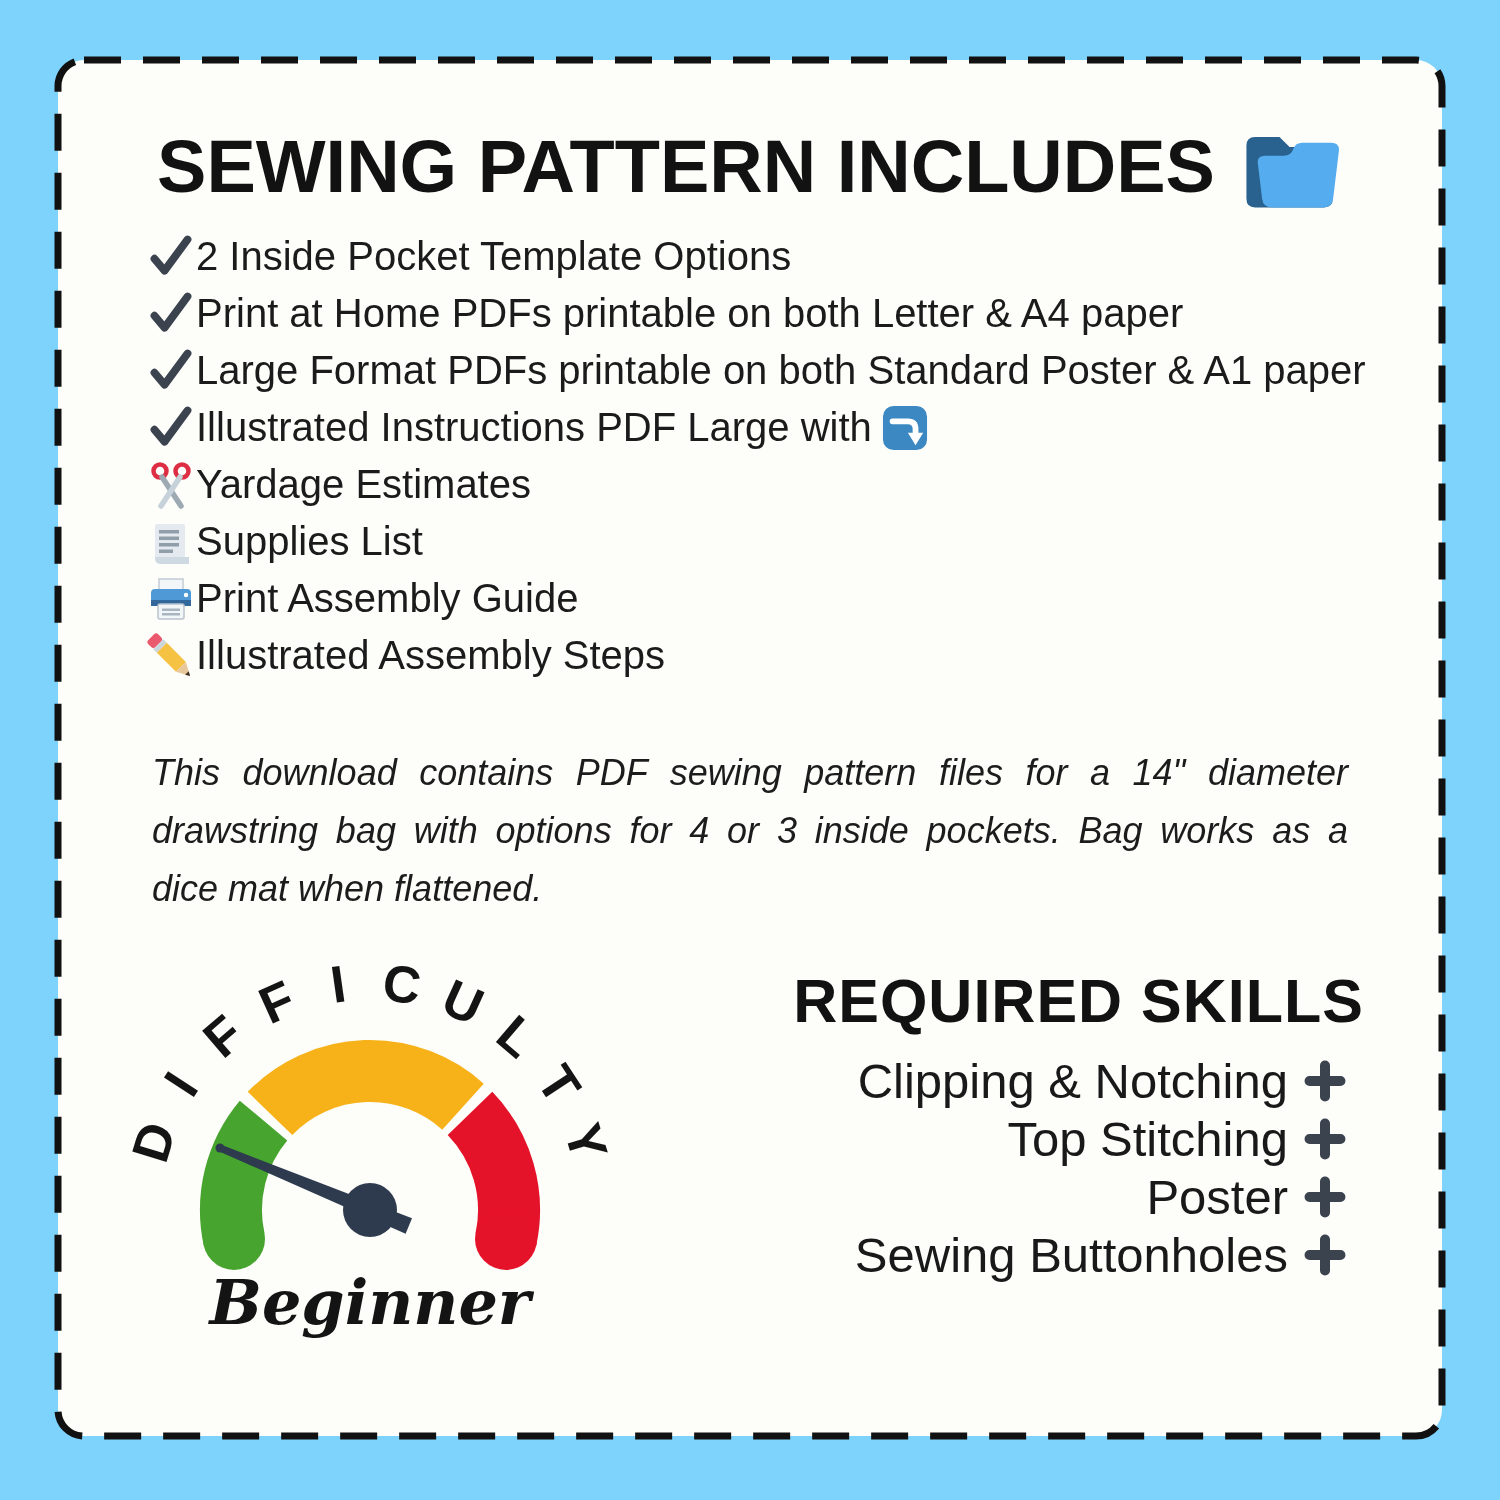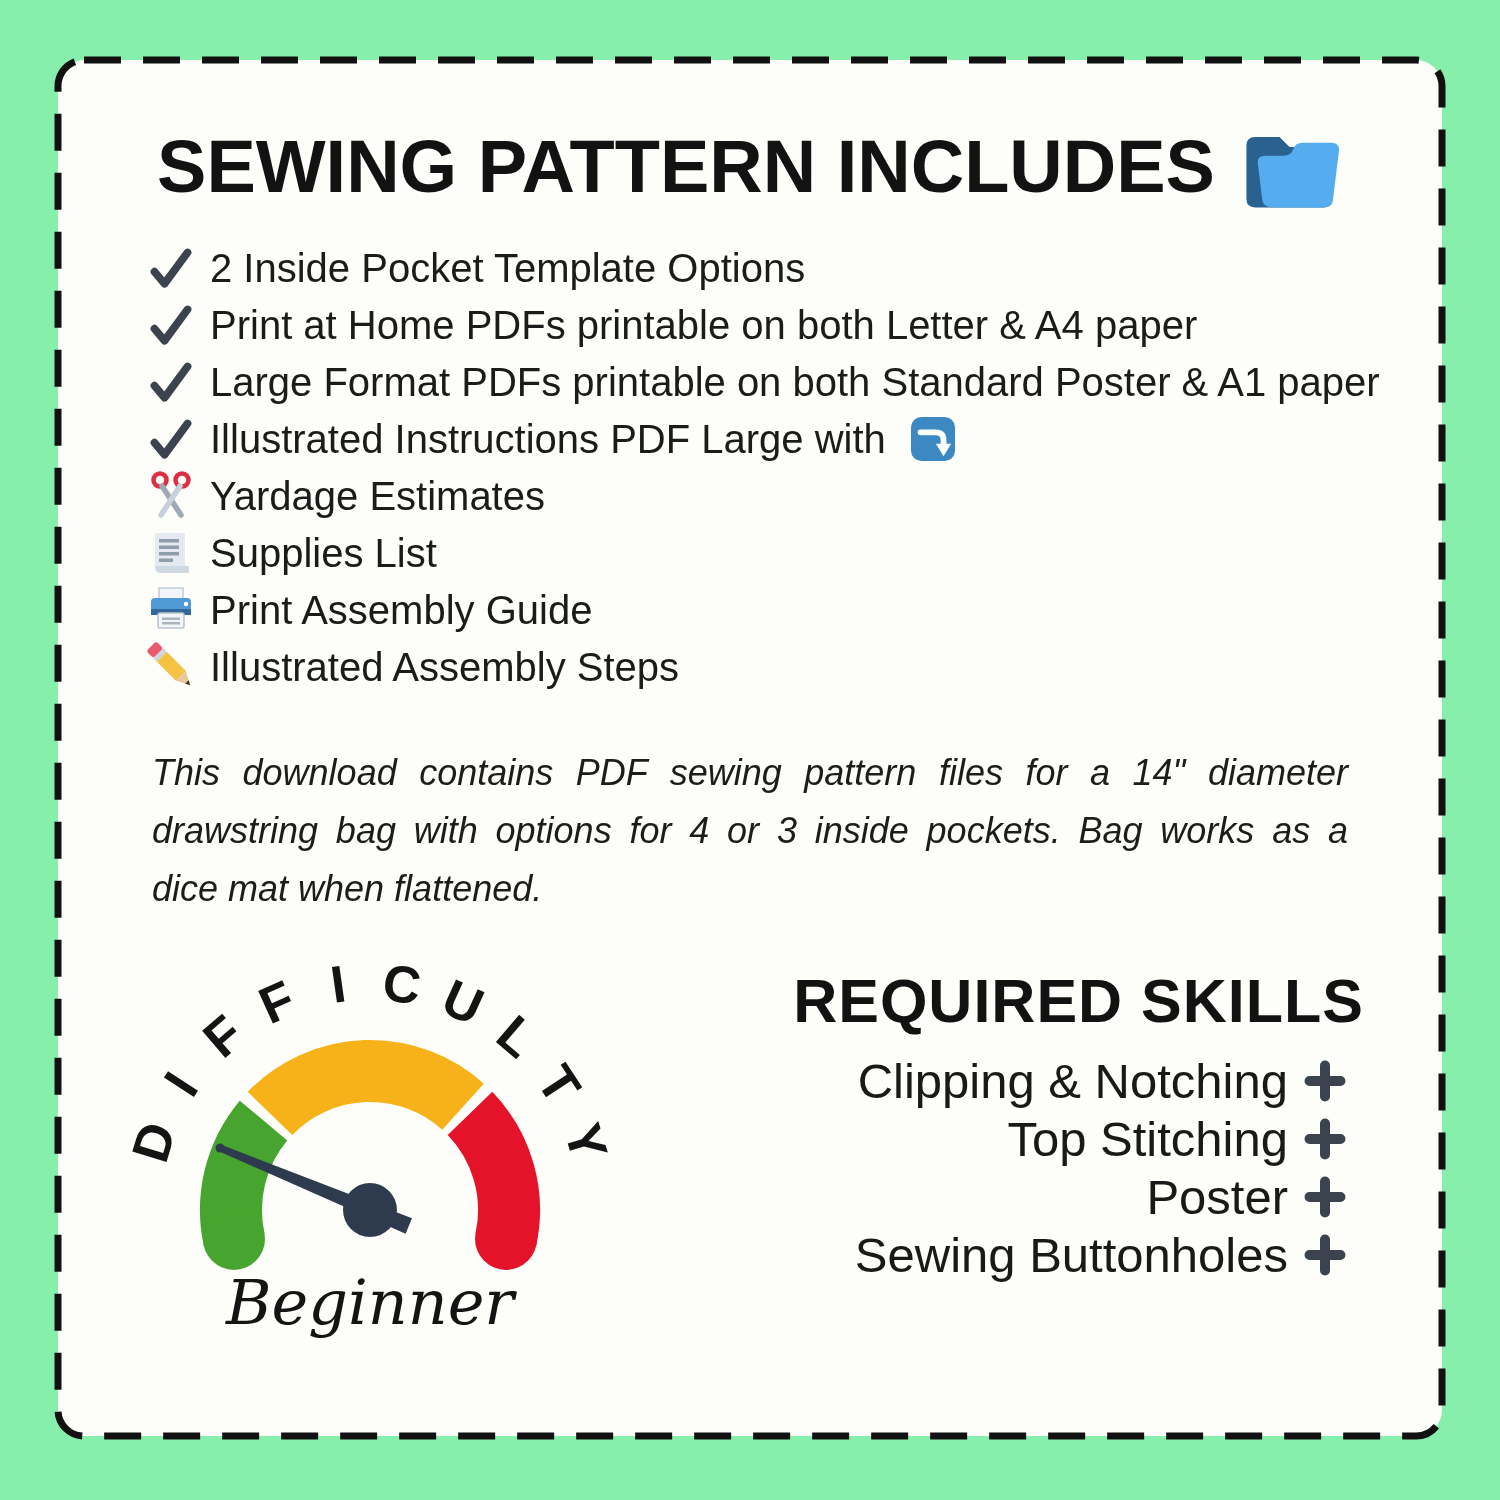--- a/index.html
+++ b/index.html
@@ -5,45 +5,45 @@
   html,body{margin:0;padding:0;}
   body{width:1500px;height:1500px;}
   #canvas{position:relative;width:1500px;height:1500px;background:#f4f2e9;font-family:"Liberation Sans",sans-serif;overflow:hidden;}
   #border-svg{position:absolute;left:0;top:0;width:1500px;height:1500px;}
 
   #title-row{position:absolute;left:60px;top:116px;width:1380px;display:flex;justify-content:center;align-items:center;gap:24px;}
   #page-title{font-size:74px;font-weight:bold;color:#121212;margin:0;white-space:nowrap;letter-spacing:0px;}
   #title-icon svg{width:104px;height:92px;display:block;margin-top:8px;}
 
   #checklist{position:absolute;left:146px;top:234px;}
-  .chk-row{display:flex;align-items:flex-end;height:57px;gap:14px;font-size:40px;color:#1b1b1b;white-space:nowrap;}
+  .chk-row{display:flex;align-items:flex-start;height:57px;gap:0;font-size:40px;color:#1b1b1b;white-space:nowrap;}
   .ic{display:inline-flex;width:50px;justify-content:center;align-items:center;flex:0 0 auto;}
   .ic svg{display:block;overflow:visible;}
   .trail{margin-left:10px;display:inline-flex;}
 
   #description{position:absolute;left:152px;top:744px;width:1196px;font-style:italic;font-size:36px;color:#1c1c1c;}
   .para-line{line-height:58px;height:58px;white-space:normal;}
   .just{text-align:justify;text-align-last:justify;}
 
   #gauge{position:absolute;left:150px;top:940px;width:440px;height:340px;overflow:visible;}
   .seg{fill:none;stroke-width:62px;}
   #diff-letters text{font-size:52px;font-weight:bold;fill:#141414;text-anchor:middle;font-family:"Liberation Sans",sans-serif;}
 
   #beginner{position:absolute;left:150px;top:1266px;width:440px;text-align:center;
-    font-family:"DejaVu Serif",serif;font-style:italic;font-weight:normal;font-size:62px;color:#141414;}
+    font-family:"DejaVu Serif",serif;font-style:italic;font-weight:bold;font-size:62px;color:#141414;}
 
   #skills{position:absolute;top:966px;right:150px;text-align:right;}
   #skills-title{margin:0 -14px 16px 0;font-size:61px;font-weight:bold;color:#121212;letter-spacing:1px;white-space:nowrap;}
   .skill-row{display:flex;justify-content:flex-end;align-items:center;gap:12px;height:58px;font-size:49px;color:#191919;white-space:nowrap;}
   .skill-row .plus svg{width:40px;height:40px;display:block;}
 </style>
 </head>
 <body>
 
-<div id="canvas" style="background: #86efac;">
+<div id="canvas" style="background: #7dd3fc;">
 
   <svg id="border-svg" viewBox="0 0 1500 1500">
     <rect id="card-rect" x="58" y="60" width="1384" height="1376" rx="26" fill="#fdfdfa" stroke="#111111" stroke-width="7" stroke-dasharray="37 22"></rect>
   </svg>
 
   <div id="title-row">
     <h1 id="page-title">SEWING PATTERN INCLUDES</h1>
     <span id="title-icon">
         <svg viewBox="0 0 72 64">
           <path d="M5 15 q0 -6 6 -6 h17 l7 7 h24 q6 0 6 6 v30 q0 6 -6 6 h-48 q-6 0 -6 -6 z" fill="#29618f"></path>

